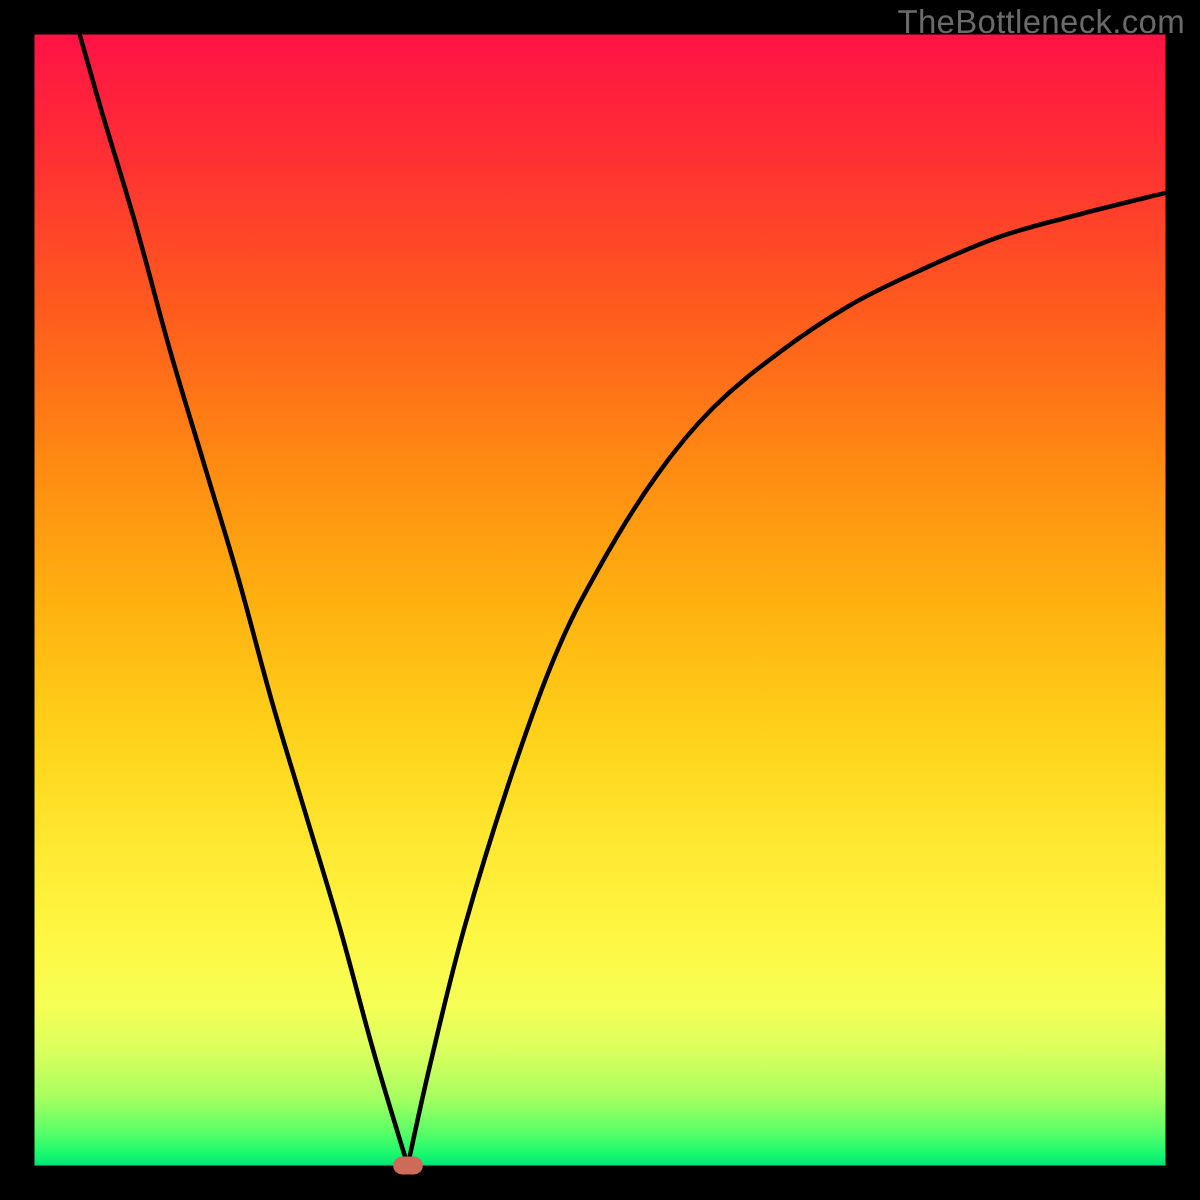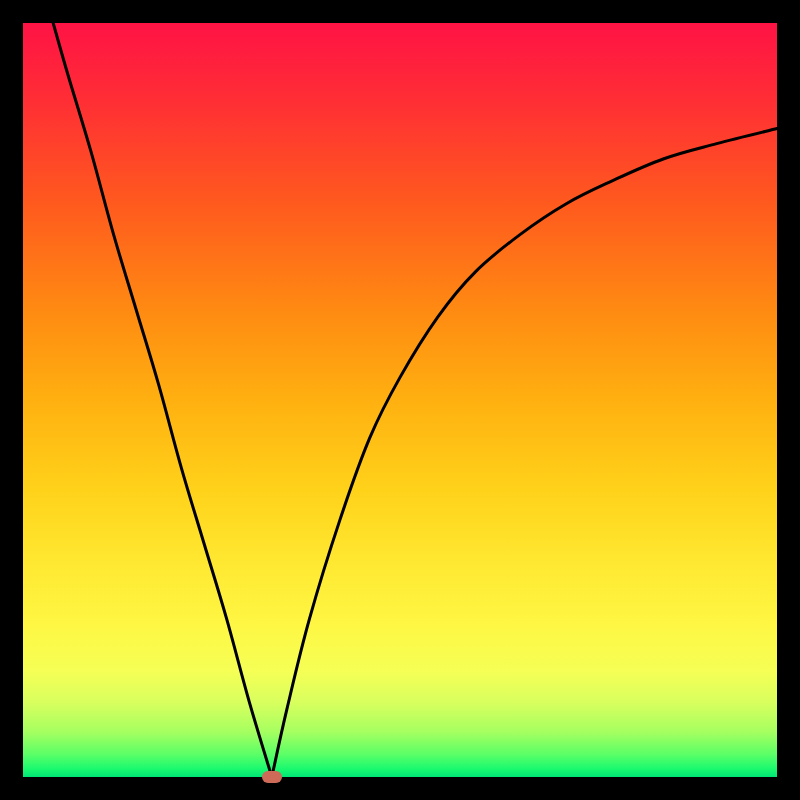--- a/index.html
+++ b/index.html
@@ -65,20 +65,21 @@
     height: 12px;
     background: #cd6a58;
     border-radius: 6px;
     transform: translate(-50%, -50%);
   }
 </style>
 </head>
 <body>
 
 <div class="frame">
+  <div class="watermark">TheBottleneck.com</div>
   <div class="plot-area">
     <svg class="curve" viewBox="0 0 754 754" preserveAspectRatio="none">
       <path id="left-path" fill="none" stroke="#000" stroke-width="3" stroke-linecap="round" stroke-linejoin="round" d="M 30.16 0.00 C 32.87 9.50, 38.45 29.71, 45.24 52.78 C 52.03 75.85, 59.72 99.68, 67.86 128.18 C 76.00 156.68, 82.34 182.62, 90.48 211.12 C 98.62 239.62, 104.96 259.38, 113.10 286.52 C 121.24 313.66, 127.58 333.42, 135.72 361.92 C 143.86 390.42, 150.20 416.36, 158.34 444.86 C 166.48 473.36, 172.82 493.12, 180.96 520.26 C 189.10 547.40, 195.44 567.16, 203.58 595.66 C 211.72 624.16, 218.06 650.10, 226.20 678.60 C 234.34 707.10, 244.75 740.43, 248.82 754.00"></path>
       <path id="right-path" fill="none" stroke="#000" stroke-width="3" stroke-linecap="round" stroke-linejoin="round" d="M 248.82 754.00 C 251.53 741.79, 257.11 714.64, 263.90 686.14 C 270.69 657.64, 277.02 629.59, 286.52 595.66 C 296.02 561.73, 305.82 530.21, 316.68 497.64 C 327.54 465.07, 335.98 440.49, 346.84 414.70 C 357.70 388.91, 364.79 376.10, 377.00 354.38 C 389.21 332.66, 401.13 313.06, 414.70 294.06 C 428.27 275.06, 437.47 263.75, 452.40 248.82 C 467.33 233.89, 481.35 223.33, 497.64 211.12 C 513.93 198.91, 526.59 190.46, 542.88 180.96 C 559.17 171.46, 570.48 166.48, 588.12 158.34 C 605.76 150.20, 621.90 142.51, 640.90 135.72 C 659.90 128.93, 673.32 126.07, 693.68 120.64 C 714.04 115.21, 743.14 108.27, 754.00 105.56"></path>
     </svg>
     <div id="marker" class="marker" style="left: 248.82px; top: 754px; background: rgb(205, 106, 88);"></div>
   </div>
 </div>
 
 </body></html>

